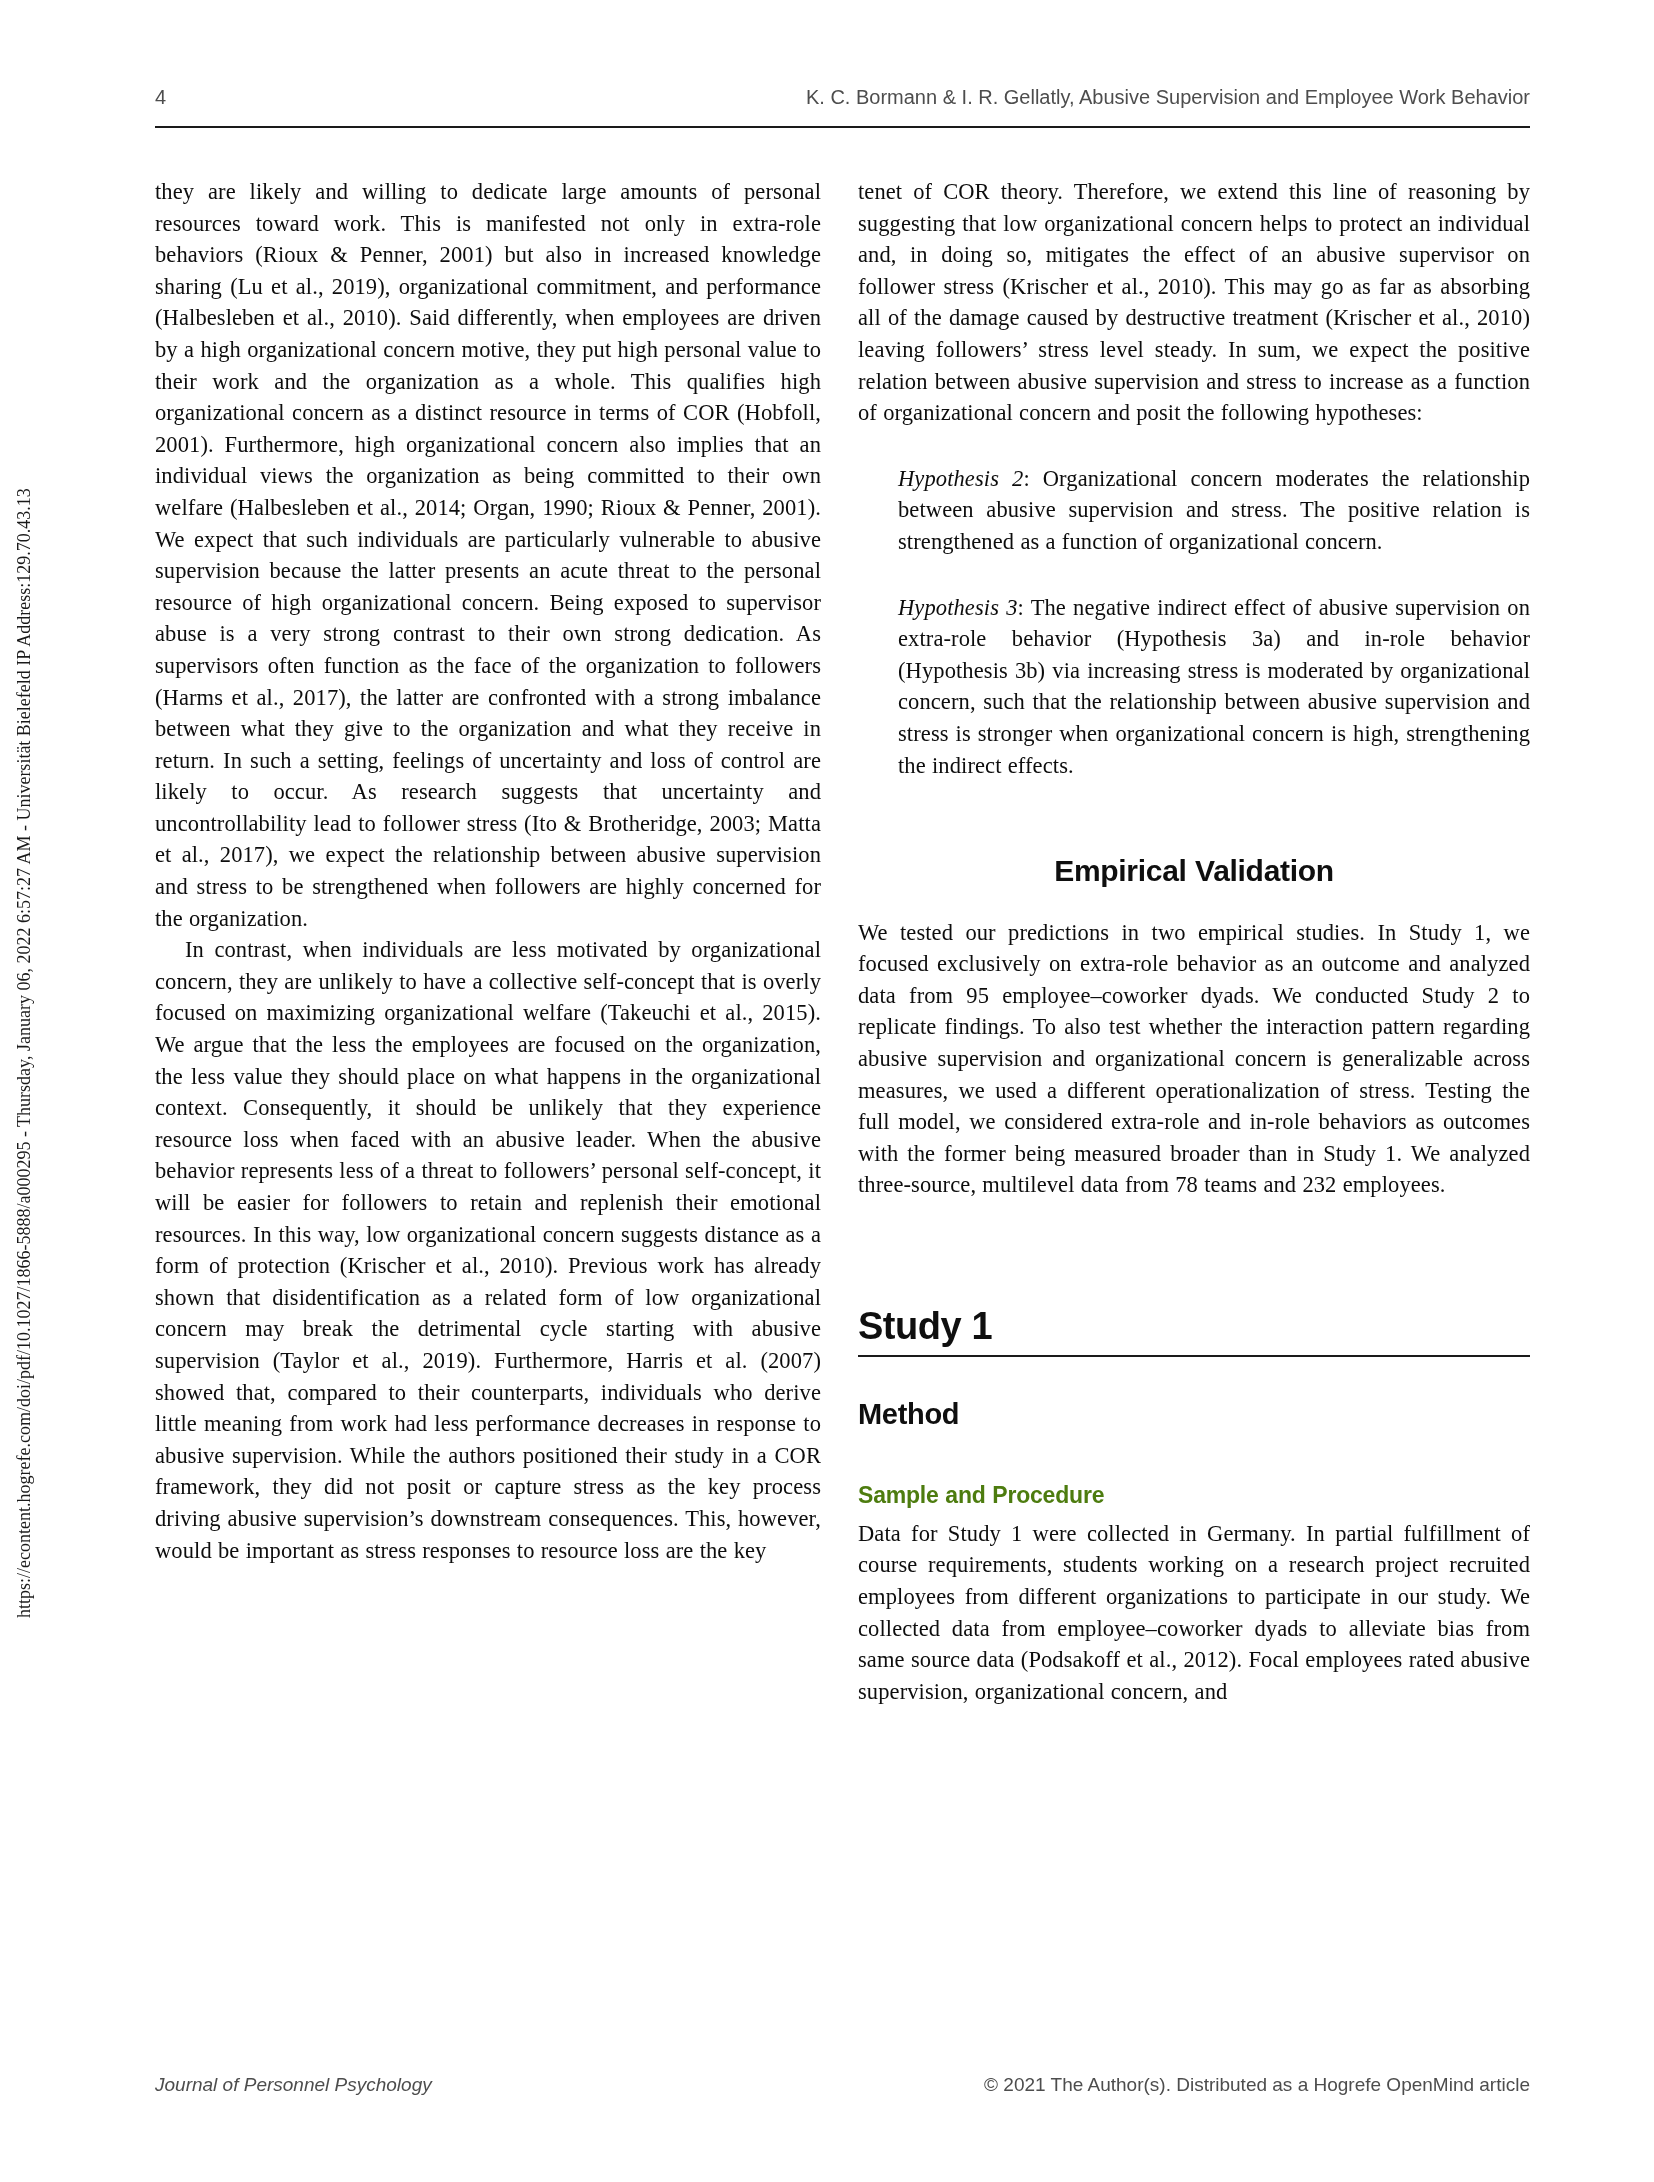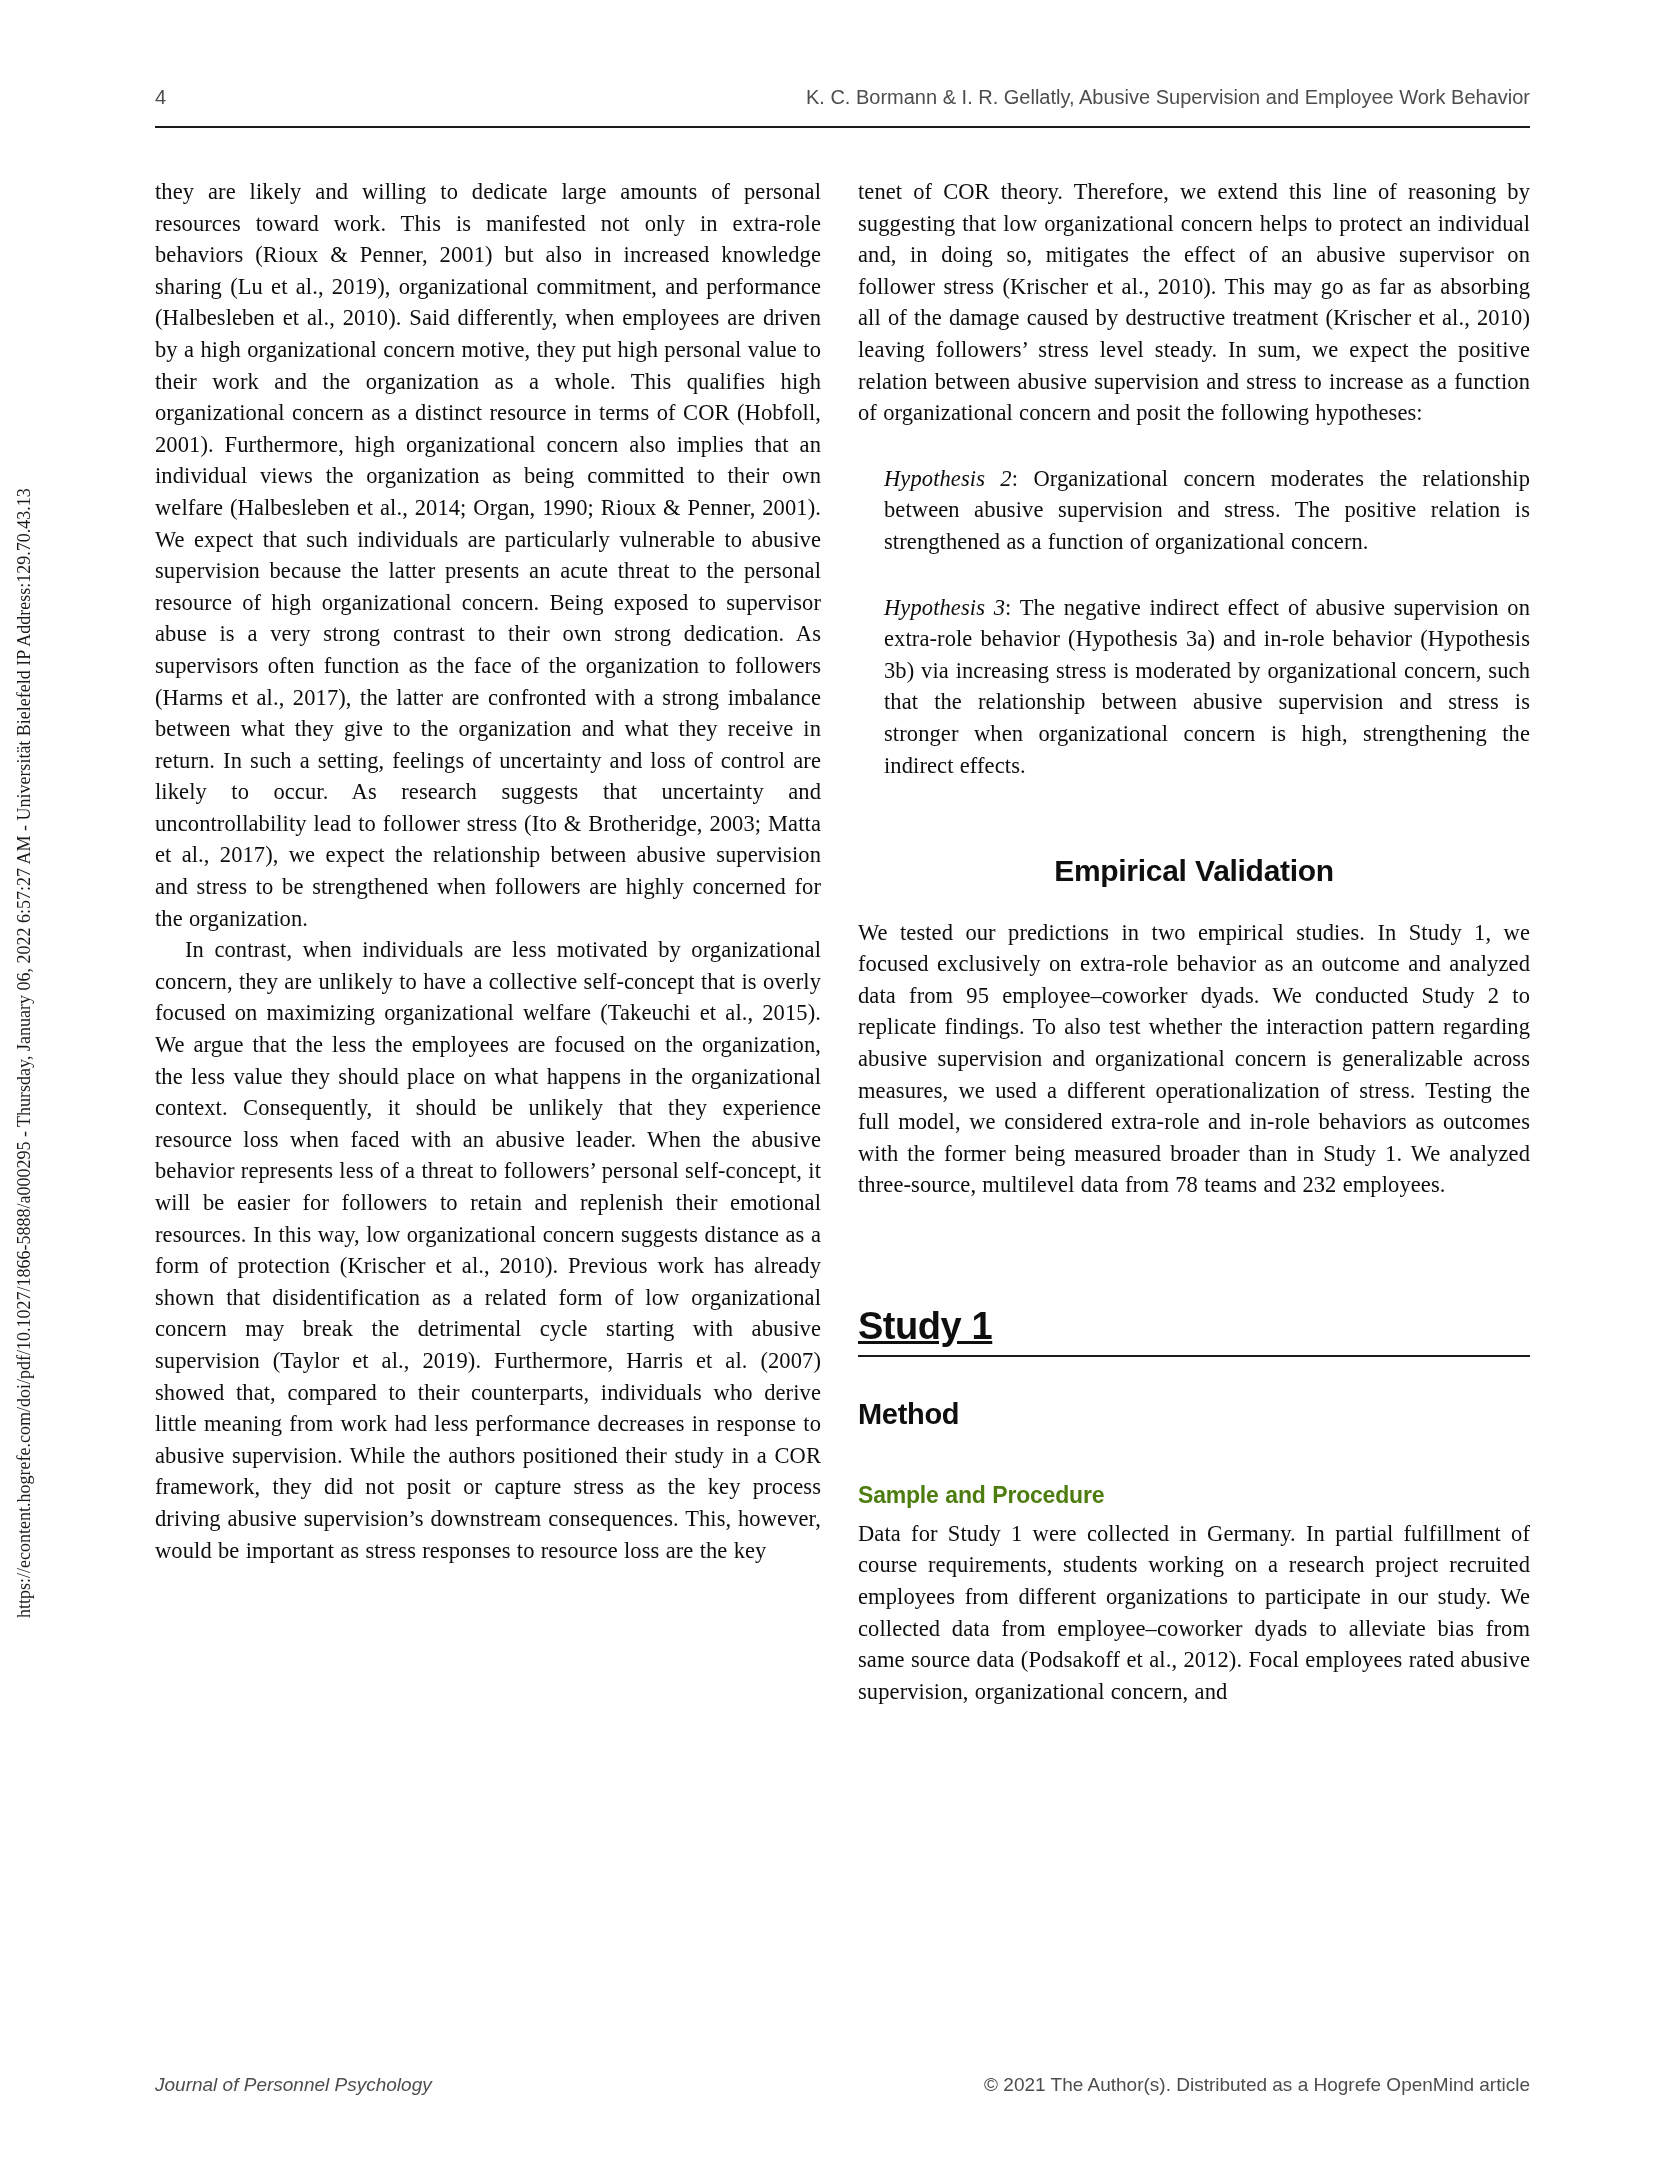--- a/index.html
+++ b/index.html
@@ -45,21 +45,21 @@
     line-height:31.6px;
     text-align:justify;
     letter-spacing:0.1px;
     word-spacing:0.5px;
   }
   .col-left{ left:155px; width:666px; }
   .col-right{ left:858px; width:672px; }
   .col p{ margin:0; }
   p.indent{ text-indent:30px; }
   .hypothesis{
-    margin:34px 0 0 26px;
+    margin:34px 0 0 40px;
   }
   .hyp-label{ font-style:italic; }
   h2.section{
     font-family:"Liberation Sans", sans-serif;
     font-weight:700;
     font-size:30px;
     color:#0f0f0f;
     margin:74px 0 30px 0;
     letter-spacing:-0.3px;
     text-align:center;
@@ -67,21 +67,20 @@
   h1.study{
     font-family:"Liberation Sans", sans-serif;
     font-weight:700;
     font-size:38px;
     color:#0f0f0f;
     margin:110px 0 42px 0;
     padding-bottom:12px;
     border-bottom:2px solid #1a1a1a;
     letter-spacing:-0.5px;
     text-align:left;
-    text-decoration:underline;
   }
   h3.method{
     font-family:"Liberation Sans", sans-serif;
     font-weight:700;
     font-size:29px;
     color:#0f0f0f;
     margin:0 0 0 0;
     letter-spacing:-0.3px;
     text-align:left;
   }

